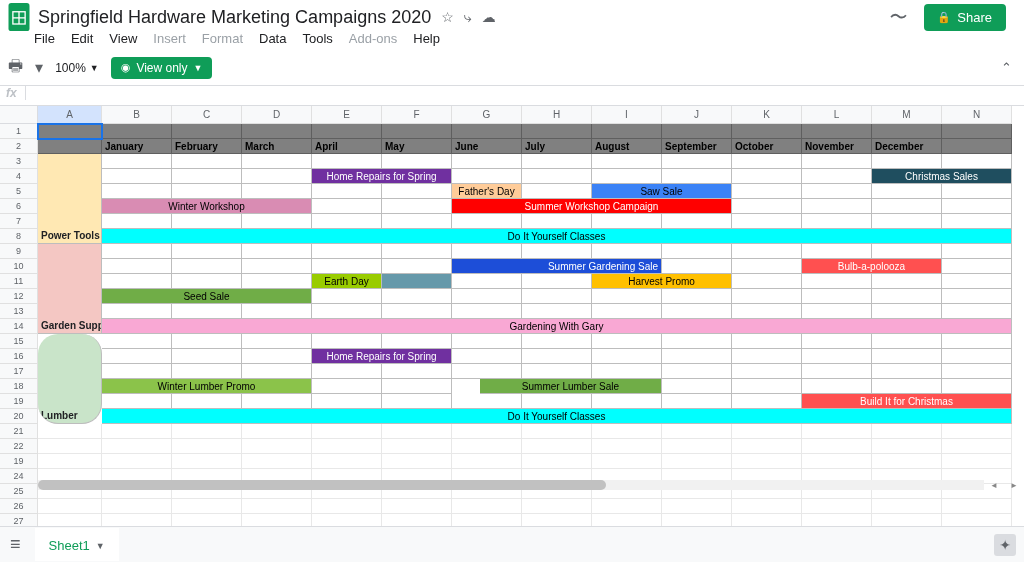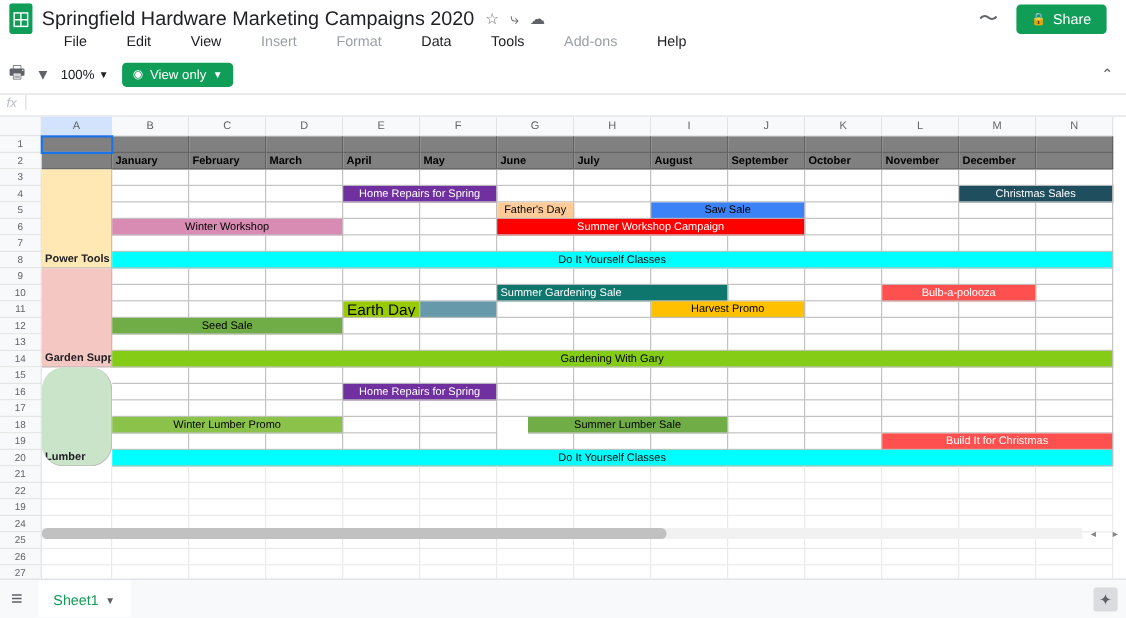--- a/index.html
+++ b/index.html
@@ -9,33 +9,33 @@
   .doc-icon { width: 22px; height: 28px; margin-right: 8px; display: flex; align-items: center; justify-content: center; }
   .doc-icon svg { width: 22px; height: 28px; }
   .doc-title { font-size: 18px; color: #202124; margin-right: 10px; }
   .title-icons { display: flex; gap: 10px; color: #5f6368; }
   .title-icons span { font-size: 14px; }
   .right-actions { margin-left: auto; display: flex; align-items: center; gap: 16px; padding-right: 10px; }
   .trend-icon { color: #5f6368; font-size: 18px; }
   .share-btn { background: #0f9d58; color: #fff; border: none; padding: 6px 14px; border-radius: 4px; font-size: 13px; font-weight: 500; display: flex; align-items: center; gap: 6px; cursor: pointer; }
   .share-btn .lock { font-size: 11px; }
   
-  .menubar { display: flex; align-items: flex-start; padding: 2px 8px 4px 58px; height: 22px; font-size: 13px; color: #202124; gap: 20px; }
+  .menubar { display: flex; align-items: center; padding: 2px 8px 4px 34px; height: 22px; font-size: 13px; color: #202124; }
   .menubar .menu-item { margin-right: 16px; cursor: pointer; }
   .menubar .disabled { color: #9aa0a6; }
   .last-edit { color: #5f6368; font-size: 12px; margin-left: 6px; }
   
   .toolbar { display: flex; align-items: center; padding: 4px 8px; border-bottom: 1px solid #dadce0; height: 36px; gap: 12px; position: relative; }
   .tool-btn { color: #5f6368; cursor: pointer; font-size: 16px; }
   .zoom { font-size: 12px; color: #202124; display: flex; align-items: center; gap: 4px; }
   .view-only { background: #0f9d58; color: #fff; border: none; padding: 4px 10px; border-radius: 4px; font-size: 12px; display: flex; align-items: center; gap: 6px; cursor: pointer; }
   .view-only .eye { font-size: 11px; }
   .collapse-arrow { position: absolute; right: 12px; color: #5f6368; cursor: pointer; }
   
-  .formula-bar { display: flex; align-items: flex-start; border-bottom: 1px solid #dadce0; height: 20px; padding-left: 6px; color: #bdc1c6; font-style: italic; font-size: 12px; }
+  .formula-bar { display: flex; align-items: flex-start; border-bottom: 1px solid #dadce0; height: 20px; padding-left: 6px; color: #bdc1c6; font-style: italic; font-size: 12px; font-weight: bold; }
   .fx-divider { width: 1px; height: 14px; background: #dadce0; margin: 0 8px; }
   
   .sheet-area { position: relative; height: 420px; overflow: hidden; }
   .grid { display: grid; grid-template-columns: 38px 64px repeat(13, 70px); font-size: 11px; }
   .col-head { background: #f8f9fa; border-right: 1px solid #e0e0e0; border-bottom: 1px solid #e0e0e0; text-align: center; color: #5f6368; height: 18px; line-height: 18px; font-size: 10px; }
   .col-head.selected { background: #d3e3fd; }
   .row-head { background: #f8f9fa; border-right: 1px solid #e0e0e0; border-bottom: 1px solid #e0e0e0; text-align: center; color: #5f6368; font-size: 9px; height: 15px; line-height: 15px; }
   .corner { background: #f8f9fa; border-right: 1px solid #dadce0; border-bottom: 1px solid #dadce0; height: 18px; }
   .cell { border-right: 1px solid #bdbdbd; border-bottom: 1px solid #bdbdbd; height: 15px; line-height: 15px; padding: 0 3px; overflow: hidden; white-space: nowrap; font-size: 10px; }
   .cell.active { outline: 2px solid #1a73e8; outline-offset: -1px; background: #fff; z-index: 2; }
@@ -243,30 +243,30 @@
       <div class="cell"></div>
       <div class="cell"></div>
       <div class="cell"></div>
       <div class="cell"></div>
       <div class="row-head">10</div>
       <div class="cell"></div>
       <div class="cell"></div>
       <div class="cell"></div>
       <div class="cell"></div>
       <div class="cell"></div>
-      <div class="cell" style="background:#0f766e;color:#fff;text-align:left;grid-column:span 3;font-size:10px;">Summer Gardening Sale</div>
+      <div class="cell" style="background:#1d4ed8;color:#fff;text-align:right;grid-column:span 3;font-size:10px;">Summer Gardening Sale</div>
       <div class="cell"></div>
       <div class="cell"></div>
       <div class="cell" style="background:#ff5050;color:#fff;text-align:center;grid-column:span 2;font-size:10px;">Bulb-a-polooza</div>
       <div class="cell"></div>
       <div class="row-head">11</div>
       <div class="cell"></div>
       <div class="cell"></div>
       <div class="cell"></div>
-      <div class="cell" style="background:#99cc00;color:#000;text-align:center;grid-column:span 1;font-size:14px;">Earth Day</div>
+      <div class="cell" style="background:#99cc00;color:#000;text-align:center;grid-column:span 1;font-size:10px;">Earth Day</div>
       <div class="cell" style="background:#6699aa;color:#fff;text-align:center;grid-column:span 1;font-size:10px;"></div>
       <div class="cell"></div>
       <div class="cell"></div>
       <div class="cell" style="background:#ffc000;color:#000;text-align:center;grid-column:span 2;font-size:10px;">Harvest Promo</div>
       <div class="cell"></div>
       <div class="cell"></div>
       <div class="cell"></div>
       <div class="cell"></div>
       <div class="row-head">12</div>
       <div class="cell" style="background:#70ad47;color:#000;text-align:center;grid-column:span 3;font-size:10px;">Seed Sale</div>
@@ -288,21 +288,21 @@
       <div class="cell"></div>
       <div class="cell"></div>
       <div class="cell"></div>
       <div class="cell"></div>
       <div class="cell"></div>
       <div class="cell"></div>
       <div class="cell"></div>
       <div class="cell"></div>
       <div class="cell"></div>
       <div class="row-head">14</div>
-      <div class="cell" style="background:#84cc16;color:#000;text-align:center;grid-column:span 13;font-size:10px;">Gardening With Gary</div>
+      <div class="cell" style="background:#f9a8d4;color:#000;text-align:center;grid-column:span 13;font-size:10px;">Gardening With Gary</div>
       <div class="row-head">15</div>
       <div class="cell cat cat-lu" style="grid-row:span 6;height:auto;">Lumber</div>
       <div class="cell"></div>
       <div class="cell"></div>
       <div class="cell"></div>
       <div class="cell"></div>
       <div class="cell"></div>
       <div class="cell"></div>
       <div class="cell"></div>
       <div class="cell"></div>

